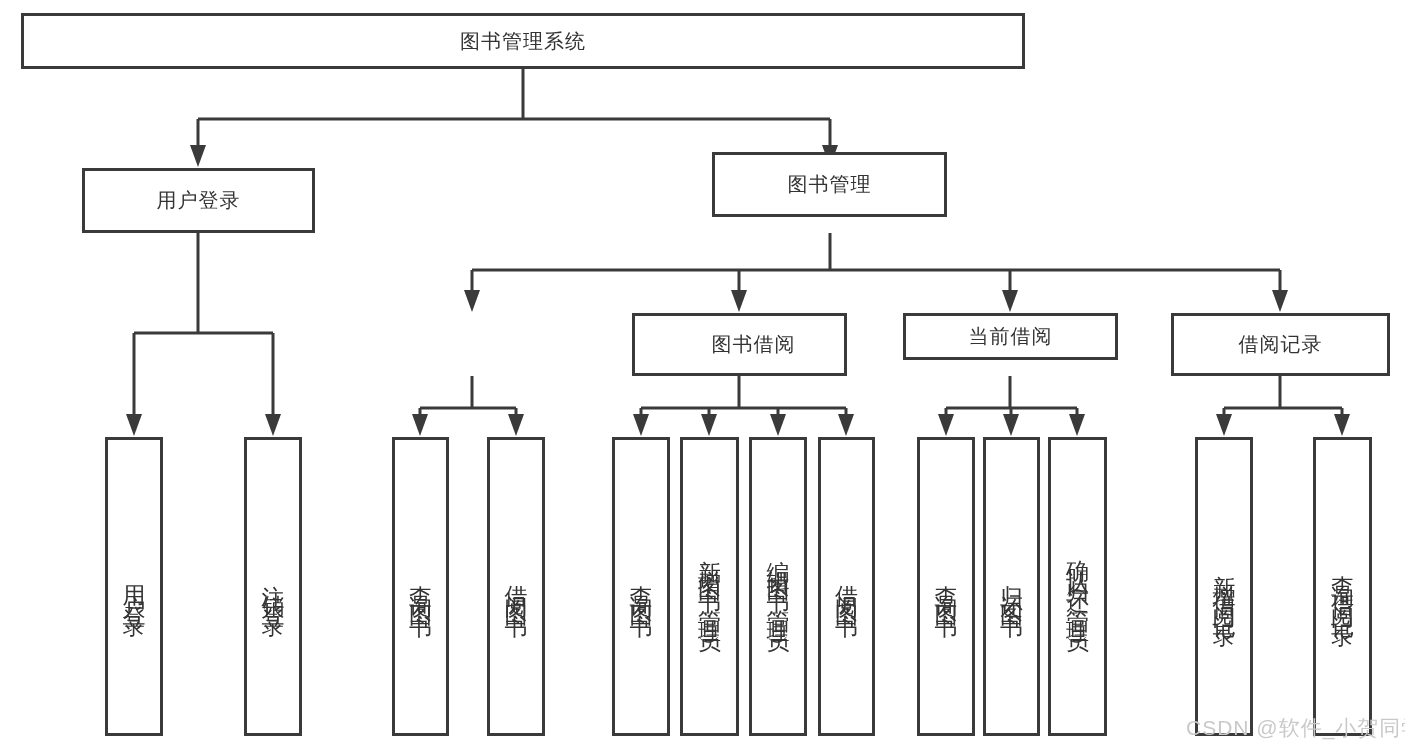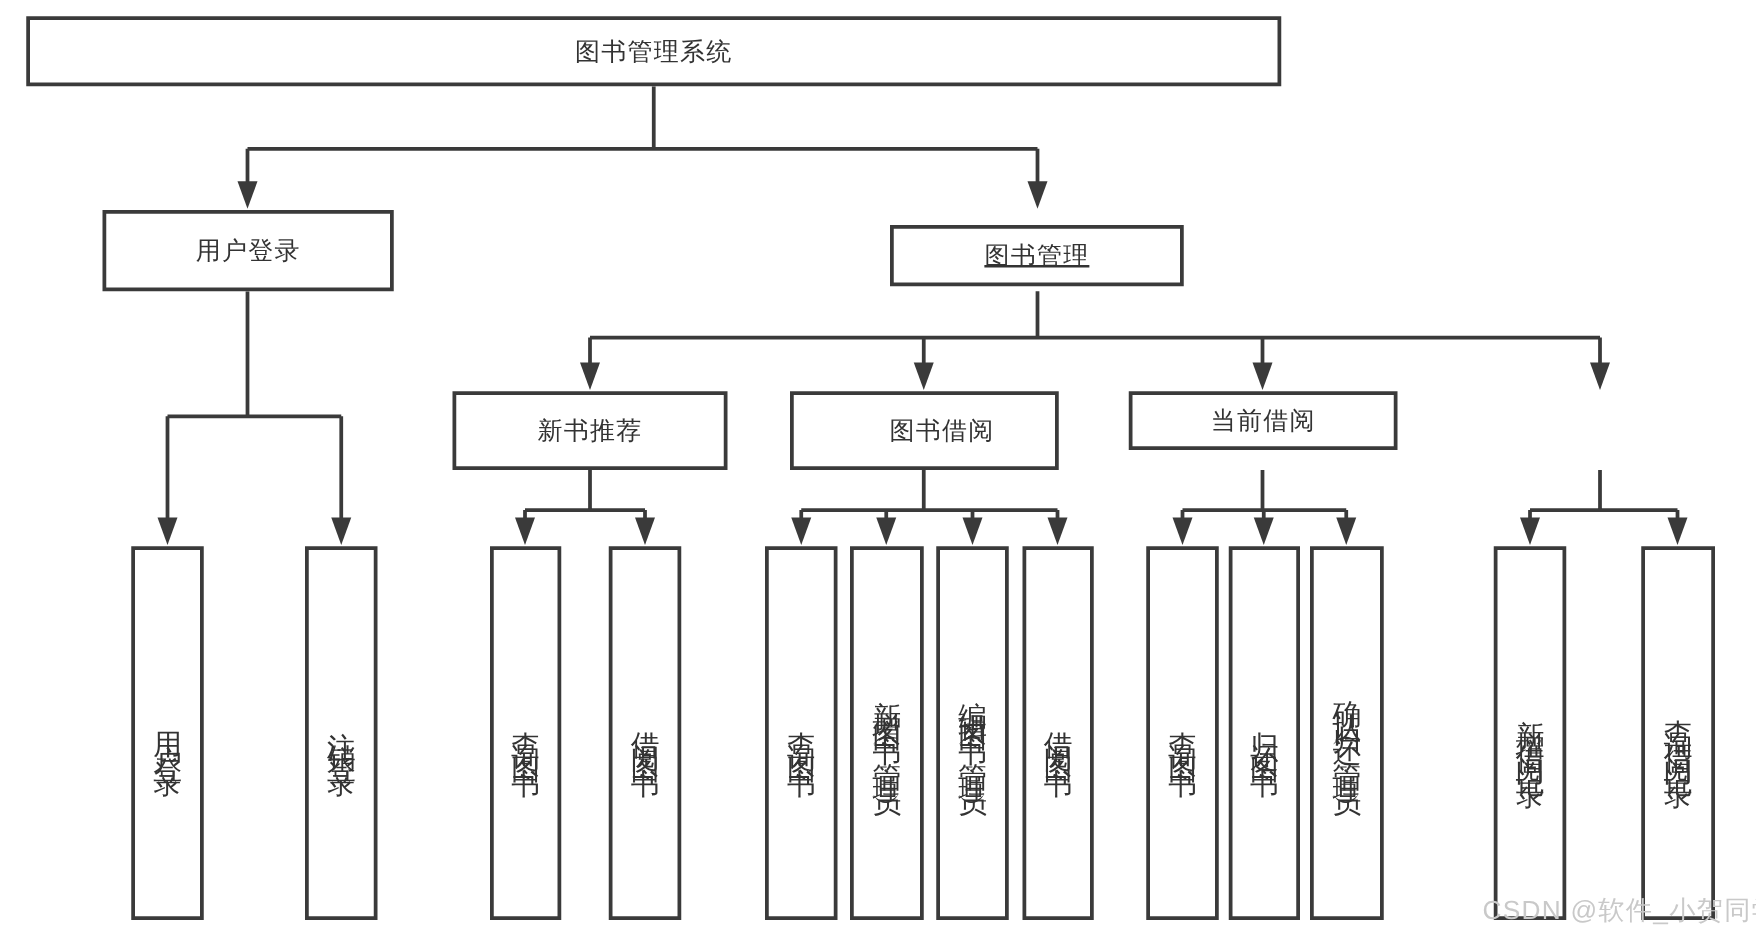--- a/index.html
+++ b/index.html
@@ -92,25 +92,25 @@
       <polygon points="1003,414 1019,414 1011,436"></polygon>
       <polygon points="1069,414 1085,414 1077,436"></polygon>
       <polygon points="1216,414 1232,414 1224,436"></polygon>
       <polygon points="1334,414 1350,414 1342,436"></polygon>
     </g>
   </svg>
 
   <div class="node hnode" style="left:21px; top:13px; width:1004px; height:56px;">图书管理系统</div>
 
   <div class="node hnode" style="left:82px; top:168px; width:233px; height:65px;">用户登录</div>
-  <div class="node hnode" style="left:712px; top:180px; width:235px; height:49px;text-decoration:underline;">图书管理</div>
+  <div class="node hnode" style="left:712px; top:152px; width:235px; height:65px;">图书管理</div>
 
-  <div class="node hnode" style="left:362px; top:313px; width:220px; height:63px;">新书推荐</div>
   <div class="node hnode" style="left:632px; top:313px; width:215px; height:63px;padding-left:28px;">图书借阅</div>
   <div class="node hnode" style="left:903px; top:313px; width:215px; height:47px;">当前借阅</div>
+  <div class="node hnode" style="left:1171px; top:313px; width:219px; height:63px;">借阅记录</div>
 
   <div class="node leaf" style="left:105px; top:437px; width:58px; height:299px;">用户登录</div>
   <div class="node leaf" style="left:244px; top:437px; width:58px; height:299px;">注销登录</div>
 
   <div class="node leaf" style="left:392px; top:437px; width:57px; height:299px;">查询图书</div>
   <div class="node leaf" style="left:487px; top:437px; width:58px; height:299px;">借阅图书</div>
 
   <div class="node leaf" style="left:612px; top:437px; width:58px; height:299px;">查询图书</div>
   <div class="node leaf" style="left:680px; top:437px; width:59px; height:299px;">新增图书（管理员）</div>
   <div class="node leaf" style="left:749px; top:437px; width:58px; height:299px;">编辑图书（管理员）</div>

